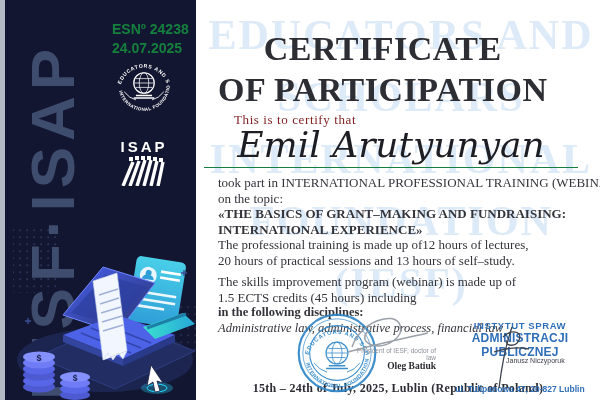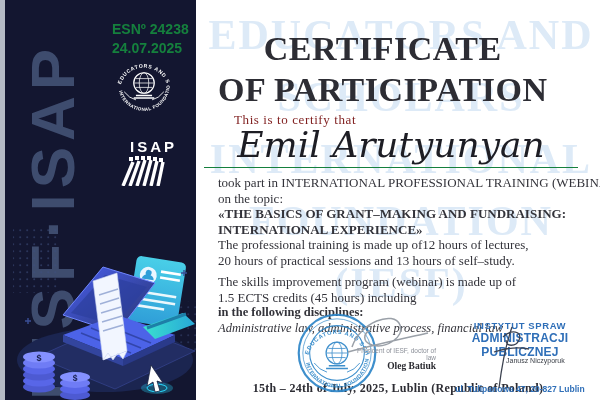--- a/index.html
+++ b/index.html
@@ -9,21 +9,21 @@
   .edge-strip{position:absolute;left:0;top:0;width:5px;height:400px;background:#b4bac4;}
   .sidebar{position:absolute;left:5px;top:0;width:191px;height:400px;background:#131630;overflow:hidden;}
   .vertical-wordmark{position:absolute;left:10px;top:400px;transform:rotate(-90deg);
      transform-origin:top left;width:400px;height:76px;line-height:76px;
      font-family:"Liberation Sans",sans-serif;font-weight:800;font-size:62px;
      letter-spacing:6px;color:#3e4c6e;white-space:nowrap;z-index:1;}
   .esn-block{position:absolute;left:107px;top:20px;z-index:3;
      font-family:"Liberation Sans",sans-serif;font-weight:700;font-size:14px;
      line-height:19px;color:#15803d;}
   .emblem{position:absolute;left:106px;top:50px;z-index:3;}
-  .isap-label{position:absolute;left:106px;top:138px;width:66px;text-align:right;z-index:3;
+  .isap-label{position:absolute;left:106px;top:138px;width:66px;text-align:center;z-index:3;
      font-family:"Liberation Sans",sans-serif;font-weight:800;font-size:15px;
      letter-spacing:3px;color:#ffffff;}
   .isap-building{position:absolute;left:112px;top:156px;z-index:3;}
   .illustration{position:absolute;left:0px;top:215px;z-index:2;}
   
   .watermark{position:absolute;left:205px;top:4px;width:392px;z-index:0;text-align:center;
      font-family:Liberation Serif, serif;font-weight:800;font-size:42px;line-height:62px;
      letter-spacing:2px;color:#ddeaf7;}
   .title{position:absolute;left:218px;top:28px;z-index:2;font-weight:700;font-size:34px;
      line-height:41px;letter-spacing:0.5px;color:#2d2d34;text-align:center;}

